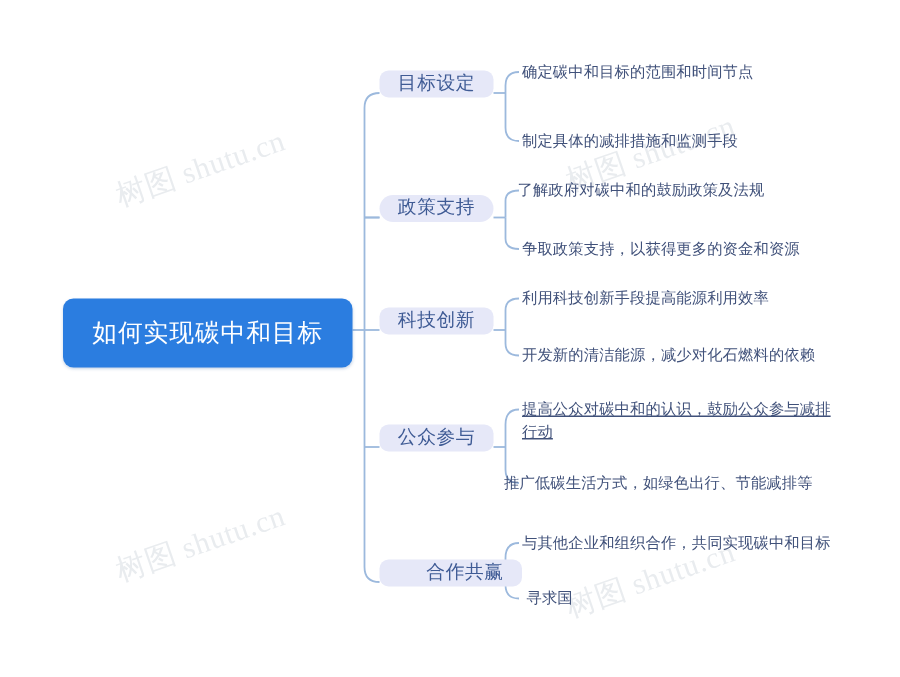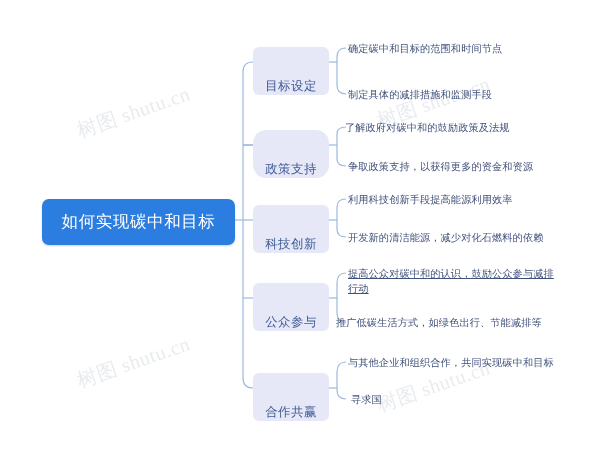--- a/index.html
+++ b/index.html
@@ -72,25 +72,25 @@
     color: #ffffff;
     font-size: 16.5px;
     letter-spacing: 0.6px;
     white-space: nowrap;
   }
 
   
   .topic-node {
     position: absolute;
     width: 76px;
-    height: 48px;
+    height: 18px;
     background: #e6e8f8;
     border-radius: 6px;
     display: flex;
-    align-items: flex-end;
+    align-items: flex-start;
     justify-content: center;
   }
   .topic-label {
     color: #3f5b95;
     font-size: 12.5px;
     letter-spacing: 0.4px;
     white-space: nowrap;
   }
 
   
@@ -155,21 +155,21 @@
   </div>
   <div class="topic-node" style="left:253px; top:130px;border-radius:13px;">
     <span class="topic-label">政策支持</span>
   </div>
   <div class="topic-node" style="left:253px; top:205px;">
     <span class="topic-label">科技创新</span>
   </div>
   <div class="topic-node" style="left:253px; top:283px;">
     <span class="topic-label">公众参与</span>
   </div>
-  <div class="topic-node" style="left:253px; top:373px;">
+  <div class="topic-node" style="left:253px; top:373px;padding-left:19px;">
     <span class="topic-label">合作共赢</span>
   </div>
 
   <div class="leaf-node" style="left:348px; top:41px;">确定碳中和目标的范围和时间节点</div>
   <div class="leaf-node" style="left:348px; top:87px;">制定具体的减排措施和监测手段</div>
 
   <div class="leaf-node" style="left:345px; top:120px;">了解政府对碳中和的鼓励政策及法规</div>
   <div class="leaf-node" style="left:348px; top:192px;">利用科技创新手段提高能源利用效率</div>
 
   <div class="leaf-node" style="left:348px; top:159px;">争取政策支持，以获得更多的资金和资源</div>

